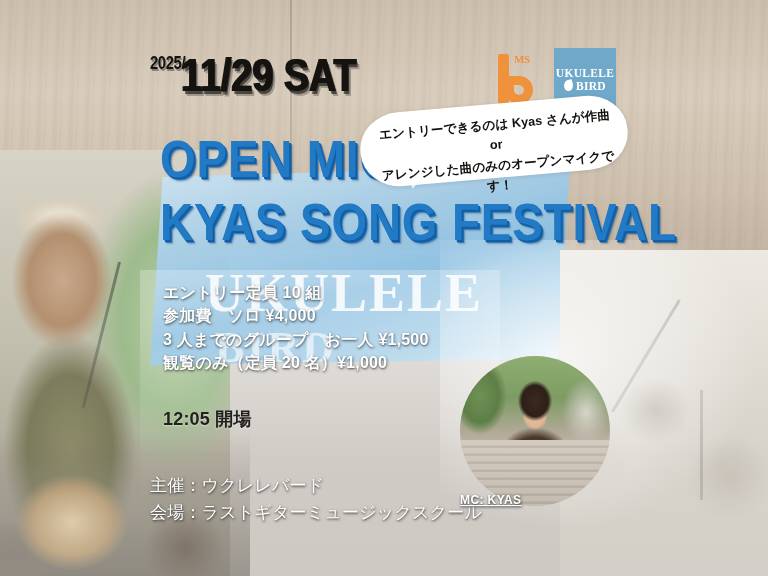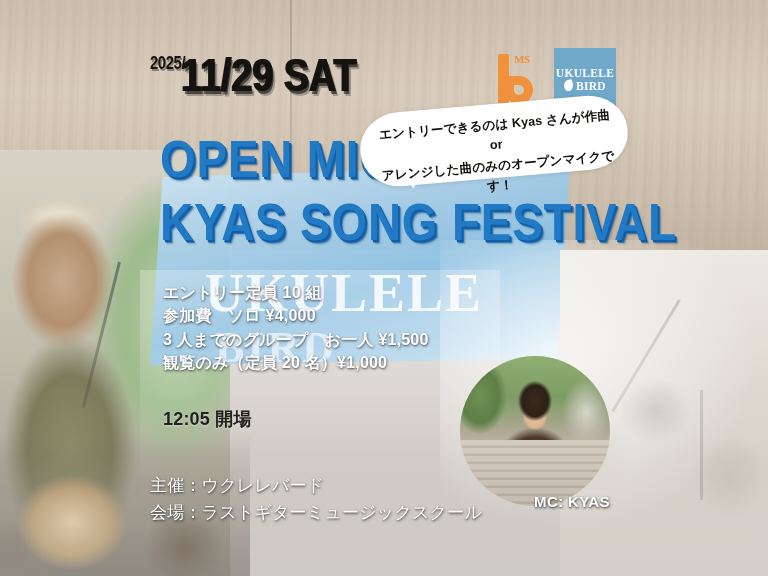--- a/index.html
+++ b/index.html
@@ -390,28 +390,29 @@
   .mc-photo .fence {
     position: absolute;
     right: 2px; top: 22px;
     width: 50px; height: 72px;
     background: radial-gradient(ellipse 28px 40px at 28px 34px, rgba(225,222,214,.85) 0%, rgba(200,196,188,.4) 60%, rgba(200,196,188,0) 85%);
   }
   .mc-label {
     position: absolute;
     left: 460px; top: 493px;
     width: 150px;
-    text-align: right;
-    font-size: 15px;
+    text-align: left;
+    font-size: 12px;
     font-weight: bold;
     color: #ffffff;
     letter-spacing: .4px;
     text-shadow:
       0 1px 2px rgba(40,40,40,.65),
       1px 1px 3px rgba(25,25,25,.50);
+    text-decoration: underline;
   }
 </style>
 </head>
 <body>
 
 <div id="poster">
 
   <div class="bg-wood"></div>
   <div class="bg-wood-line"></div>
   <div class="bg-lower"></div>

